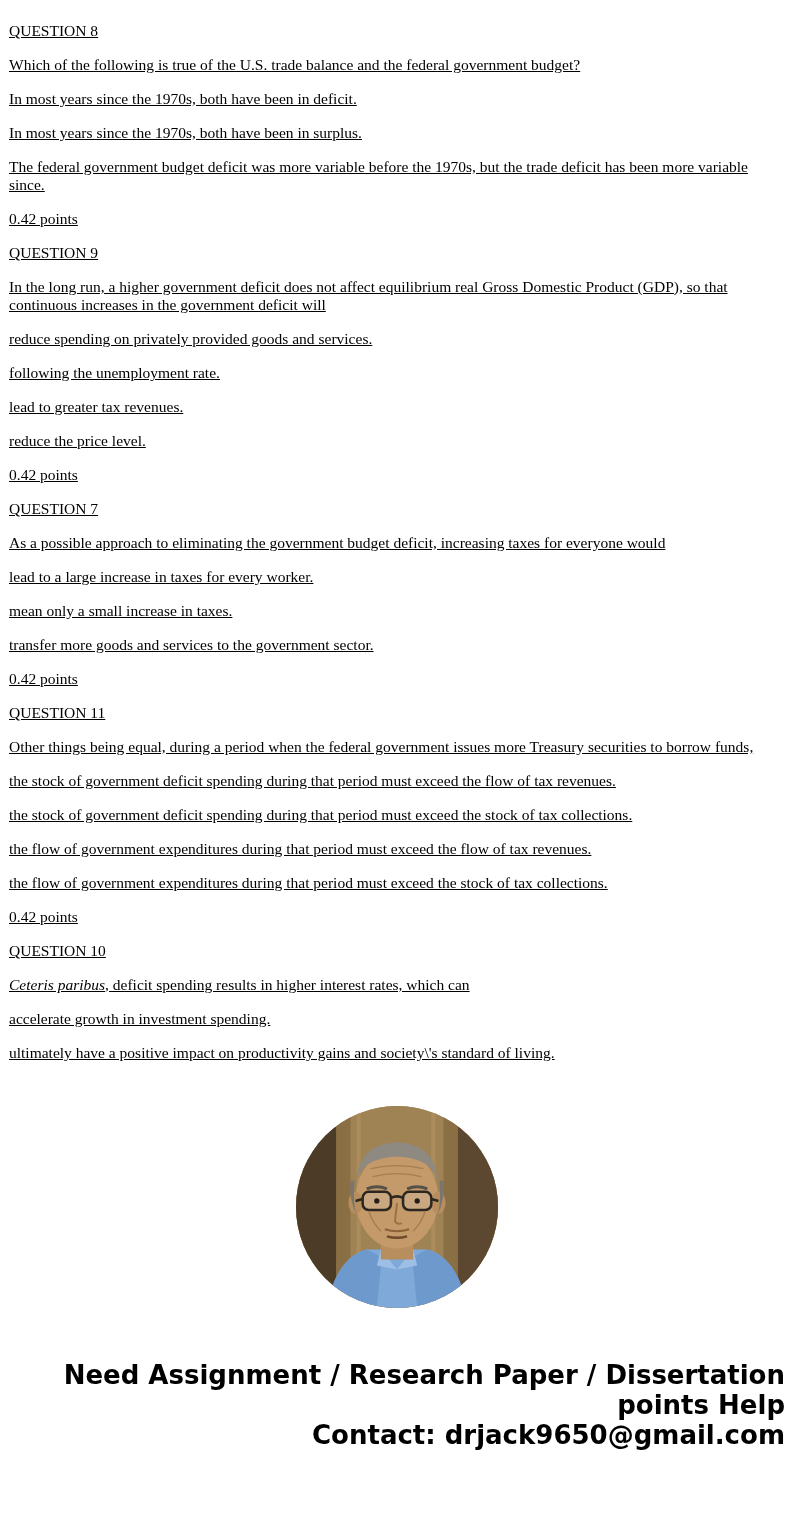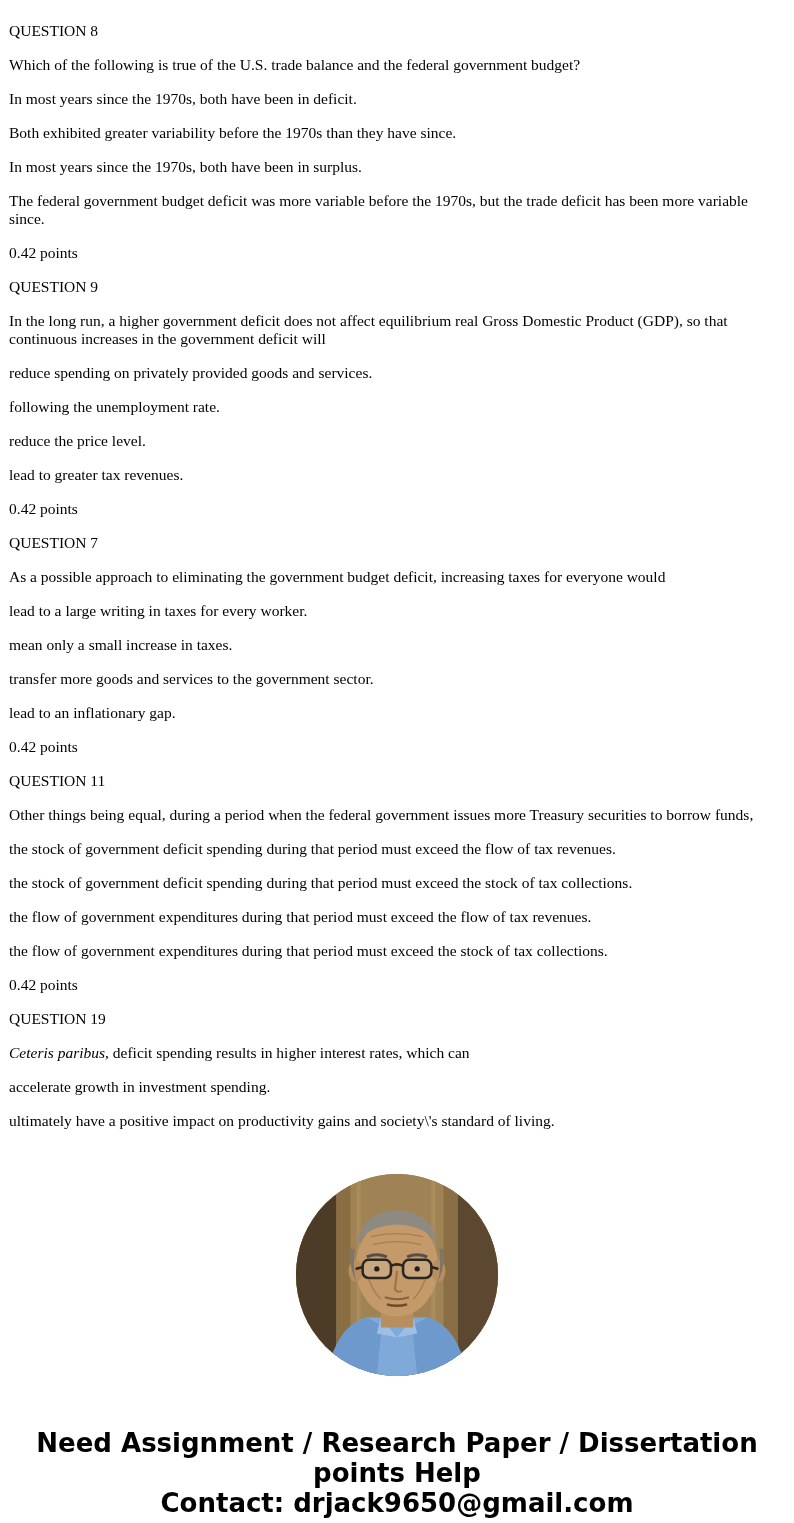--- a/index.html
+++ b/index.html
@@ -14,20 +14,21 @@
     color: #000000;
   }
   .page {
     padding: 6px 9px 30px 9px;
   }
   .qtitle, .qprompt, .qoption, .qpoints {
     font-size: 15.5px;
     line-height: 18px;
     margin: 16px 0;
     font-weight: normal;
+    text-decoration: underline;
   }
   .qtitle {
     font-size: 15.5px;
   }
   h2.qtitle { 
     font-weight: normal;
   }
   .qprompt em {
     font-style: italic;
   }
@@ -52,69 +53,68 @@
     margin-top: 52px;
     text-align: center;
     font-family: "DejaVu Sans", sans-serif;
     font-weight: 700;
     font-size: 26px;
     line-height: 30px;
     color: #000000;
   }
   .footer .line {
     display: block;
+    text-align: right;
   }
 </style>
 </head>
 <body>
 
 <div class="page">
 
   <section>
     <h2 class="qtitle">QUESTION 8</h2>
     <p class="qprompt">Which of the following is true of the U.S. trade balance and the federal government budget?</p>
     <p class="qoption">In most years since the 1970s, both have been in deficit.</p>
-    <p class="qoption">Both exhibited greater variability before the 1970s than they have since.</p>
     <p class="qoption">In most years since the 1970s, both have been in surplus.</p>
     <p class="qoption">The federal government budget deficit was more variable before the 1970s, but the trade deficit has been more variable since.</p>
     <p class="qpoints">0.42 points</p>
   </section>
 
   <section>
     <h2 class="qtitle">QUESTION 9</h2>
     <p class="qprompt">In the long run, a higher government deficit does not affect equilibrium real Gross Domestic Product (GDP), so that continuous increases in the government deficit will</p>
     <p class="qoption">reduce spending on privately provided goods and services.</p>
     <p class="qoption">following the unemployment rate.</p>
+    <p class="qoption">lead to greater tax revenues.</p>
     <p class="qoption">reduce the price level.</p>
-    <p class="qoption">lead to greater tax revenues.</p>
     <p class="qpoints">0.42 points</p>
   </section>
 
   <section>
     <h2 class="qtitle">QUESTION 7</h2>
     <p class="qprompt">As a possible approach to eliminating the government budget deficit, increasing taxes for everyone would</p>
-    <p class="qoption">lead to a large writing in taxes for every worker.</p>
+    <p class="qoption">lead to a large increase in taxes for every worker.</p>
     <p class="qoption">mean only a small increase in taxes.</p>
     <p class="qoption">transfer more goods and services to the government sector.</p>
-    <p class="qoption">lead to an inflationary gap.</p>
     <p class="qpoints">0.42 points</p>
   </section>
 
   <section>
     <h2 class="qtitle">QUESTION 11</h2>
     <p class="qprompt">Other things being equal, during a period when the federal government issues more Treasury securities to borrow funds,</p>
     <p class="qoption">the stock of government deficit spending during that period must exceed the flow of tax revenues.</p>
     <p class="qoption">the stock of government deficit spending during that period must exceed the stock of tax collections.</p>
     <p class="qoption">the flow of government expenditures during that period must exceed the flow of tax revenues.</p>
     <p class="qoption">the flow of government expenditures during that period must exceed the stock of tax collections.</p>
     <p class="qpoints">0.42 points</p>
   </section>
 
   <section>
-    <h2 class="qtitle">QUESTION 19</h2>
+    <h2 class="qtitle">QUESTION 10</h2>
     <p class="qprompt"><em>Ceteris paribus</em><span>, deficit spending results in higher interest rates, which can</span></p>
     <p class="qoption">accelerate growth in investment spending.</p>
     <p class="qoption">ultimately have a positive impact on productivity gains and society\'s standard of living.</p>
   </section>
 
   <div class="avatar-wrap">
     <div class="avatar">
       <svg viewBox="0 0 200 200" xmlns="http://www.w3.org/2000/svg">
 
         <rect x="0" y="0" width="200" height="200" fill="#a08355"></rect>

